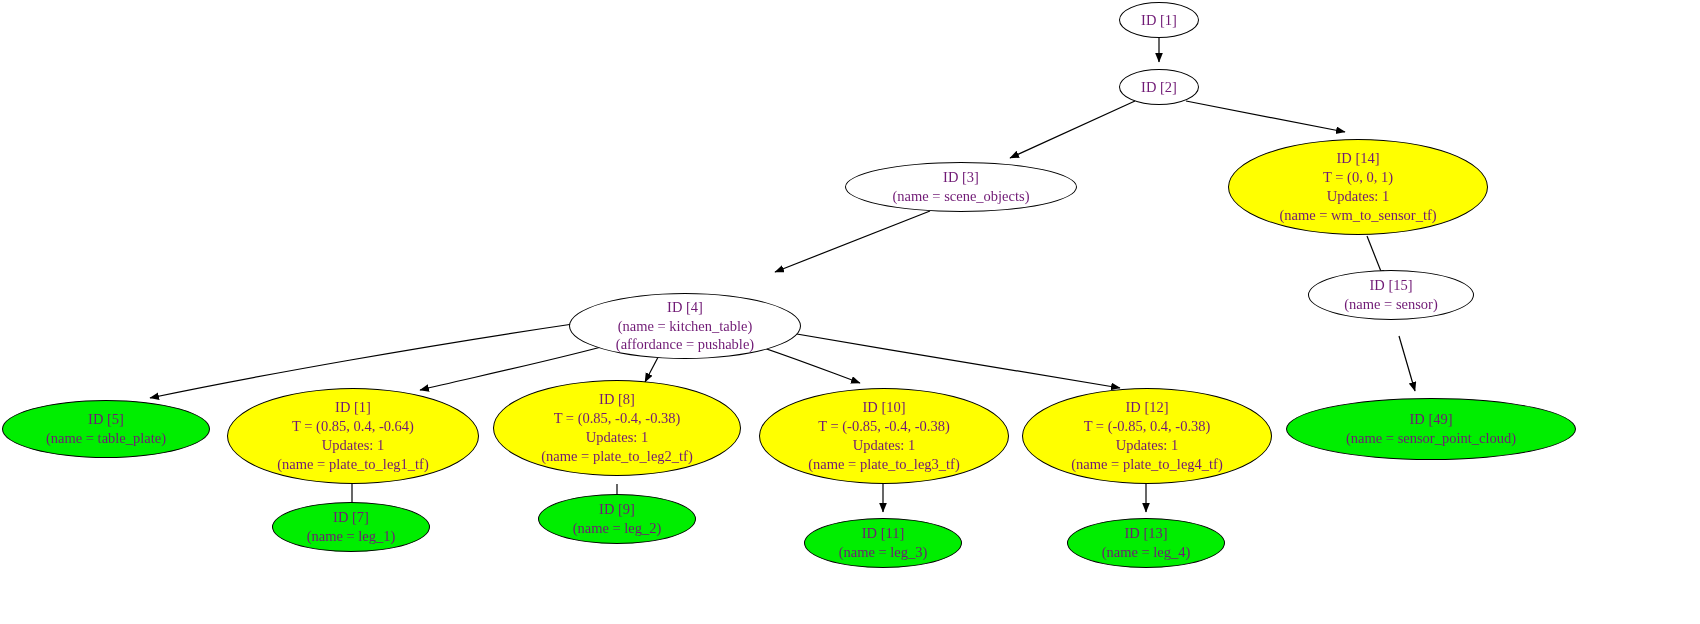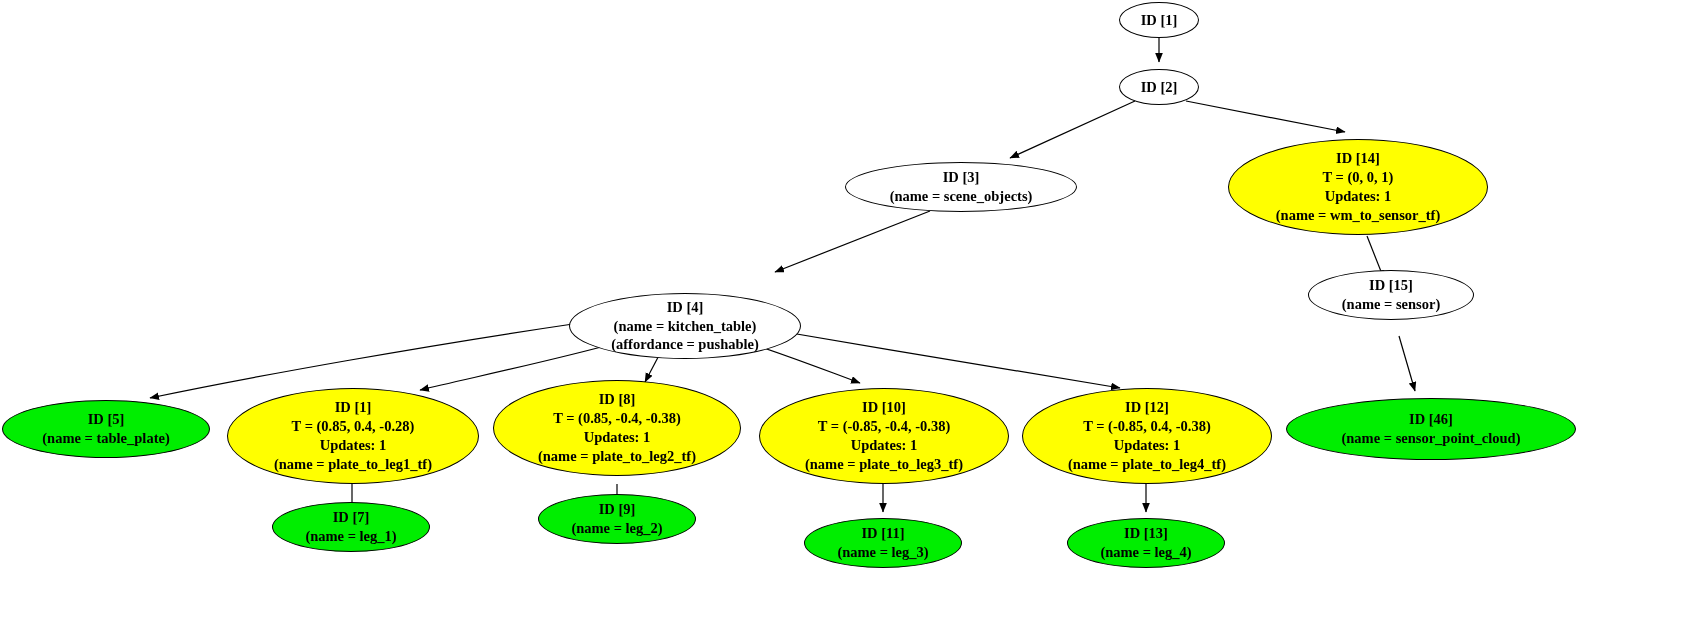--- a/index.html
+++ b/index.html
@@ -25,25 +25,24 @@
   }
   .node {
     position: absolute;
     box-sizing: border-box;
     border: 1.2px solid #000000;
     border-radius: 50%;
     display: flex;
     flex-direction: column;
     align-items: center;
     justify-content: center;
-    color: #000000;
+    color: #701a75;
     line-height: 1.30;
     white-space: nowrap;
     background: #ffffff;
-    font-weight: bold;
   }
   .node .ln {
     display: block;
     font-size: 14.5px;
   }
   .fill-white { background: #ffffff; }
   .fill-yellow { background: #ffff00; }
   .fill-green  { background: #00ee00; }
 </style>
 </head>
@@ -96,30 +95,30 @@
         <span class="ln">ID [14]</span>
         <span class="ln">T = (0, 0, 1)</span>
         <span class="ln">Updates: 1</span>
         <span class="ln">(name = wm_to_sensor_tf)</span>
       </div>
       <div class="node fill-white" style="left: 1308px; top: 270px; width: 166px; height: 50px;">
         <span class="ln">ID [15]</span>
         <span class="ln">(name = sensor)</span>
       </div>
       <div class="node fill-green" style="left: 1286px; top: 398px; width: 290px; height: 62px;">
-        <span class="ln">ID [46]</span>
+        <span class="ln">ID [49]</span>
         <span class="ln">(name = sensor_point_cloud)</span>
       </div>
       <div class="node fill-green" style="left: 2px; top: 400px; width: 208px; height: 58px;">
         <span class="ln">ID [5]</span>
         <span class="ln">(name = table_plate)</span>
       </div>
       <div class="node fill-yellow" style="left: 227px; top: 388px; width: 252px; height: 96px;">
         <span class="ln">ID [1]</span>
-        <span class="ln">T = (0.85, 0.4, -0.28)</span>
+        <span class="ln">T = (0.85, 0.4, -0.64)</span>
         <span class="ln">Updates: 1</span>
         <span class="ln">(name = plate_to_leg1_tf)</span>
       </div>
       <div class="node fill-yellow" style="left: 493px; top: 380px; width: 248px; height: 96px;">
         <span class="ln">ID [8]</span>
         <span class="ln">T = (0.85, -0.4, -0.38)</span>
         <span class="ln">Updates: 1</span>
         <span class="ln">(name = plate_to_leg2_tf)</span>
       </div>
       <div class="node fill-yellow" style="left: 759px; top: 388px; width: 250px; height: 96px;">

